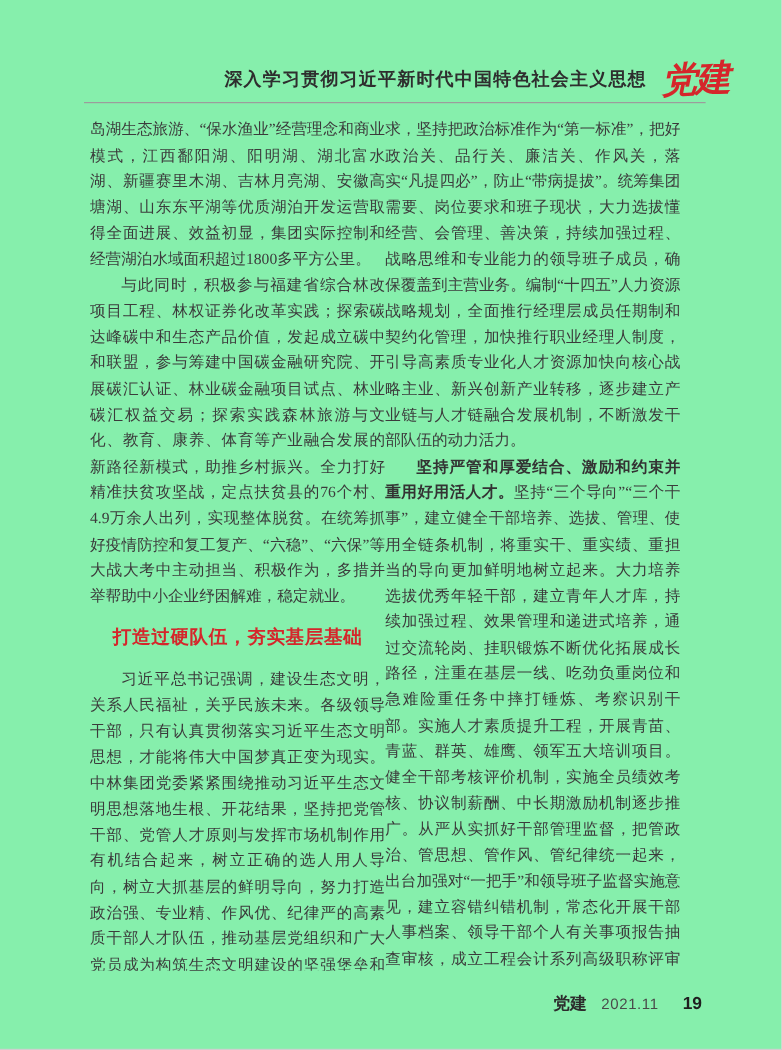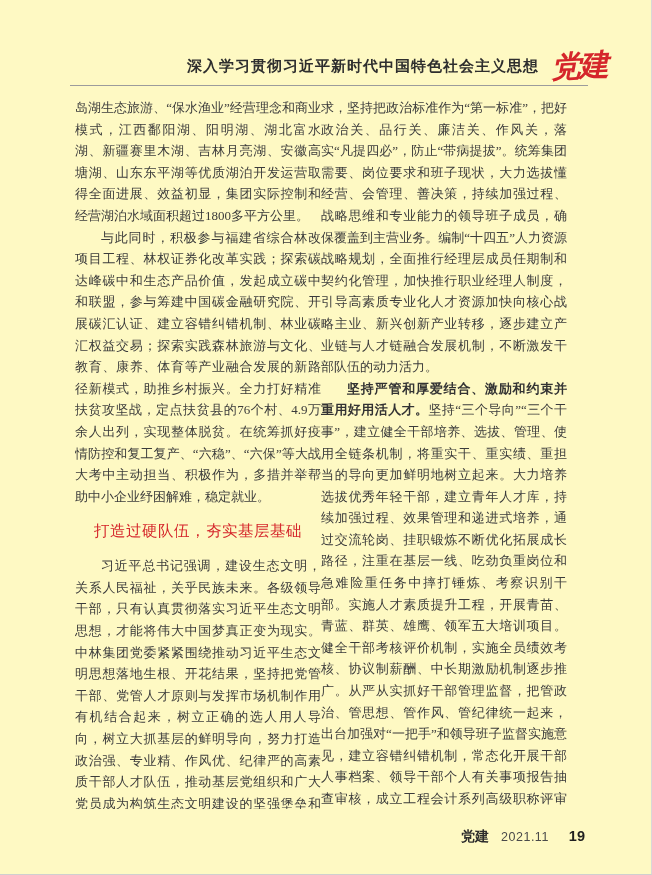--- a/index.html
+++ b/index.html
@@ -1,20 +1,20 @@
 <!DOCTYPE html>
 <html style="--accent: #d5262b; --ink: #3b3b3b;"><head>
 <meta charset="utf-8">
 <style>
   :root { --accent:#d5262b; --ink:#3b3b3b; }
   * { box-sizing:border-box; }
   html,body { margin:0; padding:0; background:#f4f4f4; }
   .page {
     position:relative; width:652px; height:875px; margin:0 auto;
-    background:#fef9c3; overflow:hidden;
+    background:#86efac; overflow:hidden;
     border-right:1px solid #d8d8d8; border-bottom:1px solid #cfcfcf;
     font-family:"Liberation Serif","DejaVu Serif",serif; color:var(--ink);
   }
   
   .slogan {
     position:absolute; top:57px; right:112px;
     font-family:"Liberation Sans","DejaVu Sans",sans-serif;
     font-weight:bold; font-size:15px; letter-spacing:1px; color:#2e2e2e;
     white-space:nowrap;
   }
@@ -40,21 +40,21 @@
     text-align:justify; text-justify:inter-character; color:var(--ink);
   }
   .col p.indent { text-indent:2em; }
   .lead {
     font-family:Liberation Serif, serif;
     font-weight:bold; color:#333;
   }
   .section-heading {
     margin:14px 0 13px; text-align:center;
     font-family:"Liberation Sans","DejaVu Sans",sans-serif;
-    font-weight:normal; font-size:15.5px; color:var(--accent);
+    font-weight:bold; font-size:15.5px; color:var(--accent);
     letter-spacing:0.5px;
   }
   
   .footer {
     position:absolute; top:828px; right:66px;
     display:flex; align-items:baseline; gap:12px;
     font-size:13px; color:#333;
   }
   .f-journal {
     font-family:"Liberation Sans","DejaVu Sans",sans-serif;
@@ -77,21 +77,21 @@
   <header>
     <span class="slogan">深入学习贯彻习近平新时代中国特色社会主义思想</span>
     <span class="logo">党建</span>
     <div class="header-rule"></div>
   </header>
 
   <main class="columns">
 
     <section class="col">
       <p>岛湖生态旅游、“保水渔业”经营理念和商业模式，江西鄱阳湖、阳明湖、湖北富水湖、新疆赛里木湖、吉林月亮湖、安徽高塘湖、山东东平湖等优质湖泊开发运营取得全面进展、效益初显，集团实际控制和经营湖泊水域面积超过1800多平方公里。</p>
-      <p class="indent">与此同时，积极参与福建省综合林改项目工程、林权证券化改革实践；探索碳达峰碳中和生态产品价值，发起成立碳中和联盟，参与筹建中国碳金融研究院、开展碳汇认证、建立容错纠错机制、林业碳汇权益交易；探索实践森林旅游与文化、教育、康养、体育等产业融合发展的新路径新模式，助推乡村振兴。全力打好精准扶贫攻坚战，定点扶贫县的76个村、4.9万余人出列，实现整体脱贫。在统筹抓好疫情防控和复工复产、“六稳”、“六保”等大战大考中主动担当、积极作为，多措并举帮助中小企业纾困解难，稳定就业。</p>
+      <p class="indent">与此同时，积极参与福建省综合林改项目工程、林权证券化改革实践；探索碳达峰碳中和生态产品价值，发起成立碳中和联盟，参与筹建中国碳金融研究院、开展碳汇认证、林业碳金融项目试点、林业碳汇权益交易；探索实践森林旅游与文化、教育、康养、体育等产业融合发展的新路径新模式，助推乡村振兴。全力打好精准扶贫攻坚战，定点扶贫县的76个村、4.9万余人出列，实现整体脱贫。在统筹抓好疫情防控和复工复产、“六稳”、“六保”等大战大考中主动担当、积极作为，多措并举帮助中小企业纾困解难，稳定就业。</p>
       <h2 class="section-heading">打造过硬队伍，夯实基层基础</h2>
       <p class="indent">习近平总书记强调，建设生态文明，关系人民福祉，关乎民族未来。各级领导干部，只有认真贯彻落实习近平生态文明思想，才能将伟大中国梦真正变为现实。中林集团党委紧紧围绕推动习近平生态文明思想落地生根、开花结果，坚持把党管干部、党管人才原则与发挥市场机制作用有机结合起来，树立正确的选人用人导向，树立大抓基层的鲜明导向，努力打造政治强、专业精、作风优、纪律严的高素质干部人才队伍，推动基层党组织和广大党员成为构筑生态文明建设的坚强堡垒和绿色先锋。</p>
 
     </section>
 
     <section class="col">
       <p>求，坚持把政治标准作为“第一标准”，把好政治关、品行关、廉洁关、作风关，落实“凡提四必”，防止“带病提拔”。统筹集团需要、岗位要求和班子现状，大力选拔懂经营、会管理、善决策，持续加强过程、战略思维和专业能力的领导班子成员，确保覆盖到主营业务。编制“十四五”人力资源战略规划，全面推行经理层成员任期制和契约化管理，加快推行职业经理人制度，引导高素质专业化人才资源加快向核心战略主业、新兴创新产业转移，逐步建立产业链与人才链融合发展机制，不断激发干部队伍的动力活力。</p>
       <p class="indent"><span class="lead">坚持严管和厚爱结合、激励和约束并重用好用活人才。</span><span>坚持“三个导向”“三个干事”，建立健全干部培养、选拔、管理、使用全链条机制，将重实干、重实绩、重担当的导向更加鲜明地树立起来。大力培养选拔优秀年轻干部，建立青年人才库，持续加强过程、效果管理和递进式培养，通过交流轮岗、挂职锻炼不断优化拓展成长路径，注重在基层一线、吃劲负重岗位和急难险重任务中摔打锤炼、考察识别干部。实施人才素质提升工程，开展青苗、青蓝、群英、雄鹰、领军五大培训项目。健全干部考核评价机制，实施全员绩效考核、协议制薪酬、中长期激励机制逐步推广。从严从实抓好干部管理监督，把管政治、管思想、管作风、管纪律统一起来，出台加强对“一把手”和领导班子监督实施意见，建立容错纠错机制，常态化开展干部人事档案、领导干部个人有关事项报告抽查审核，成立工程会计系列高级职称评审委员会，建立企业年金制，落实定期体检、带薪休假等制度，既有激励与支持，又有保障和关怀，全面营造干事创业浓厚氛围。</span></p>
 
     </section>

